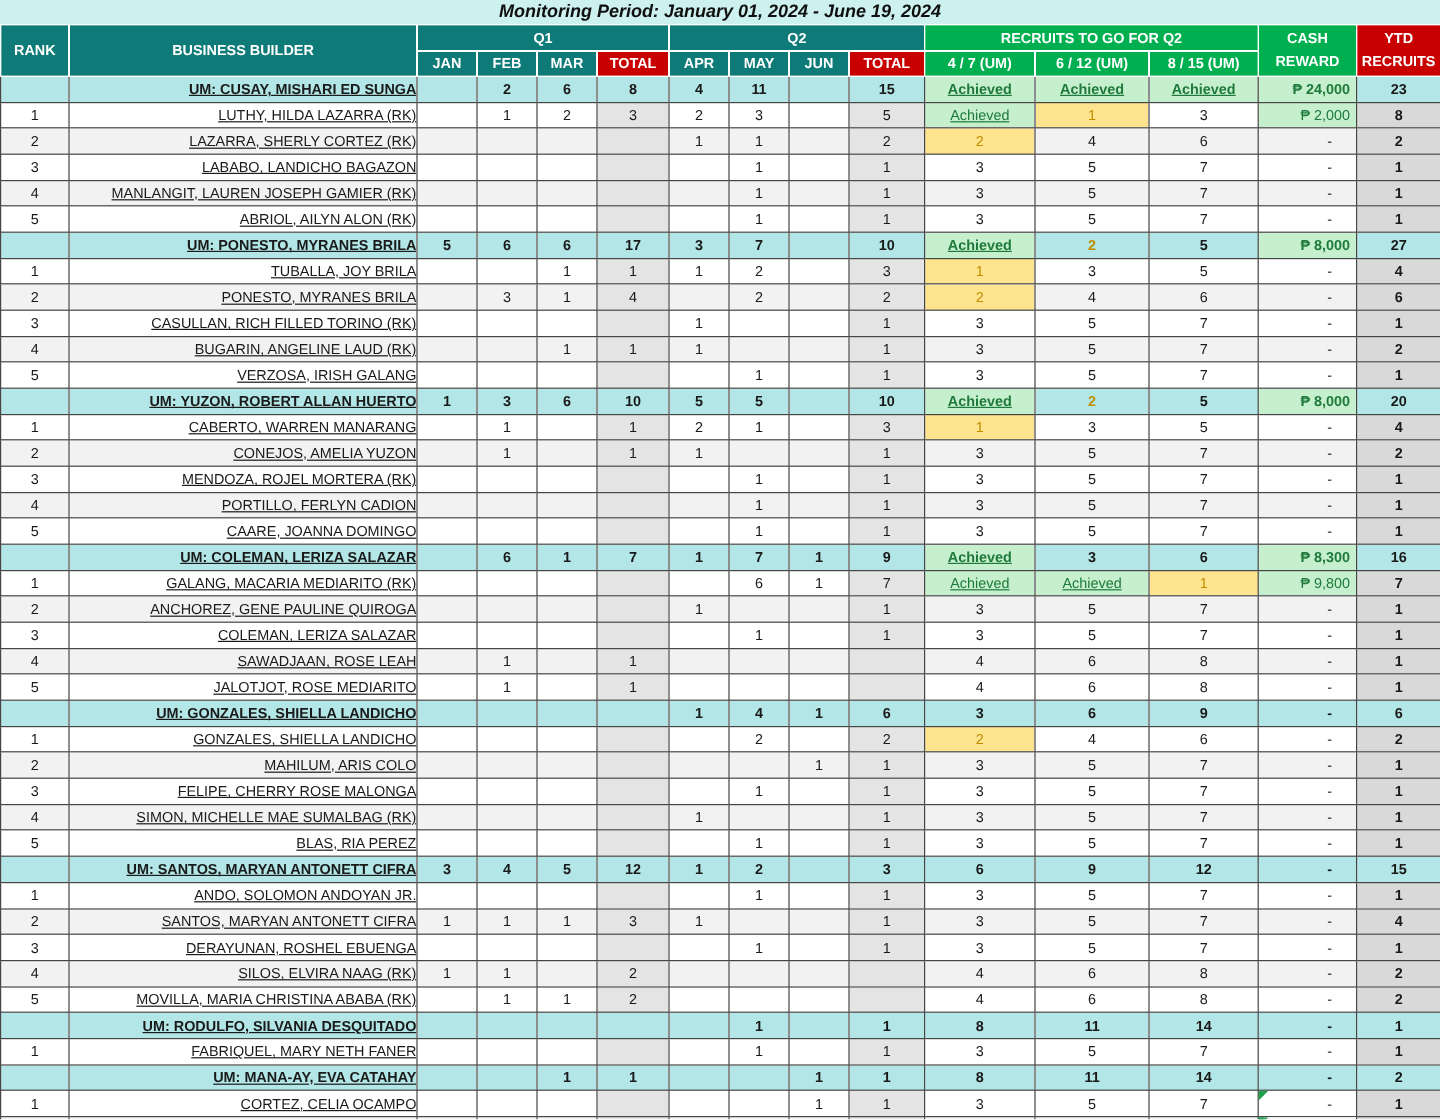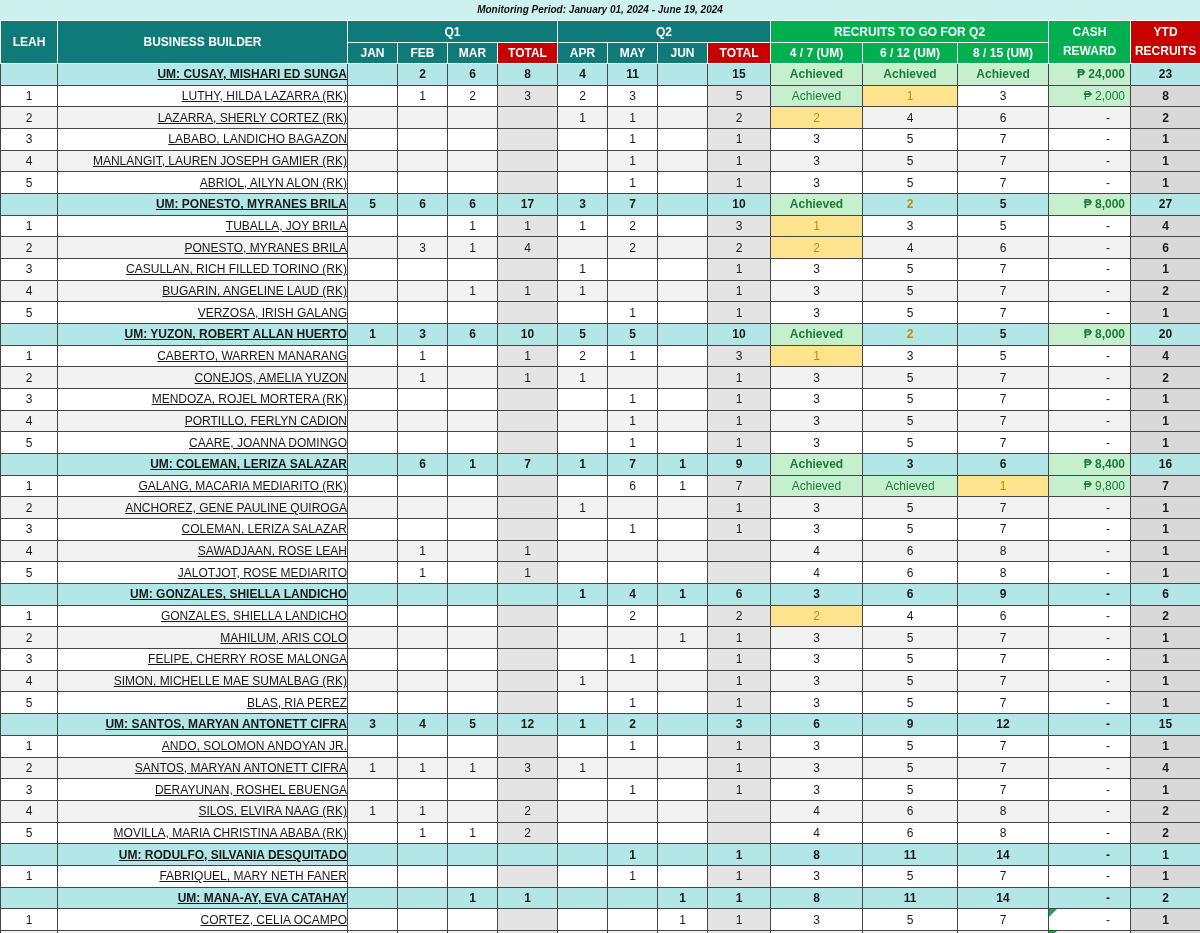--- a/index.html
+++ b/index.html
@@ -2,21 +2,21 @@
 <html style="--banner: #cdf1ee; --teal: #0e7b78; --red: #c80000; --green: #00b050; --um-row: #b3e6e6; --achieved-bg: #c6efce; --achieved-text: #1e7a3a; --warning-bg: #ffe48f; --warning-text: #bf8f00; --band-gray: #f2f2f2; --total-col: #e4e4e4; --ytd-col: #d9d9d9;"><head>
 <meta charset="utf-8">
 <style>
   html,body { margin:0; padding:0; background:#ffffff; }
   .sheet {
     width:1200px; height:933px; overflow:hidden; background:#ffffff;
     font-family:"Liberation Sans","DejaVu Sans",sans-serif;
   }
   .title-bar {
     height:20px; background:var(--banner,#cdf1ee); text-align:center;
-    font-style:italic; font-weight:700; font-size:10px; line-height:20px; color:#101010;
+    font-style:italic; font-weight:700; font-size:15px; line-height:20px; color:#101010;
   }
   table { border-collapse:collapse; table-layout:fixed; width:1200px; border:1px solid #3c3c3c; }
   th {
     padding:0; font-size:12px; font-weight:700; color:#ffffff;
     border:1px solid #ffffff; text-align:center; overflow:hidden; white-space:nowrap;
   }
   thead tr:nth-child(1) th { height:21px; }
   thead tr:nth-child(2) th { height:20px; }
   th.teal  { background:var(--teal,#0e7b78); }
   th.red   { background:var(--red,#c80000); }
@@ -29,21 +29,21 @@
   }
   td.name { text-align:right; padding-left:14px;text-decoration:underline; }
   td.rank { }
   tr.um td { background:var(--um-row,#b3e6e6); font-weight:700; }
   tr.um td.name { padding-left:4px; }
   tr.d.band-w td { background:#ffffff; }
   tr.d.band-g td { background:var(--band-gray,#f2f2f2); }
   tr.d td.totcol { background:var(--total-col,#e4e4e4); }
   tr.d td.ytd { background:var(--ytd-col,#d9d9d9); font-weight:700; }
   td.cash { text-align:right; padding-right:20px; }
-  td.ach   { background:var(--achieved-bg,#c6efce) !important; color:var(--achieved-text,#1e7a3a) !important; }
+  td.ach   { background:var(--achieved-bg,#c6efce) !important; color:var(--achieved-text,#1e7a3a) !important;text-decoration:underline; }
   td.yel   { background:var(--warning-bg,#ffe48f) !important; color:var(--warning-text,#bf8f00) !important; }
   td.orn   { color:var(--warning-text,#bf8f00) !important; }
   td.money { background:var(--achieved-bg,#c6efce) !important; color:var(--achieved-text,#1e7a3a) !important; padding-right:5px; }
   td.note  { position:relative; }
   td.note::before {
     content:""; position:absolute; left:0; top:0; width:0; height:0;
     border:4px solid transparent; border-left-color:#21a04f; border-top-color:#21a04f;
   }
 </style>
 </head>
@@ -64,21 +64,21 @@
         <col style="width:50px">
         <col style="width:63px">
       <col style="width:92px">
         <col style="width:95px">
         <col style="width:91px">
       <col style="width:82px">
         <col style="width:70px">
     </colgroup>
     <thead>
       <tr>
-        <th class="teal" rowspan="2">LEAH</th>
+        <th class="teal" rowspan="2">RANK</th>
         <th class="teal" rowspan="2">BUSINESS BUILDER</th>
         <th class="teal" colspan="4">Q1</th>
         <th class="teal" colspan="4">Q2</th>
         <th class="green" colspan="3">RECRUITS TO GO FOR Q2</th>
         <th class="green two-line" rowspan="2">CASH
 REWARD</th>
         <th class="red two-line" rowspan="2">YTD
 RECRUITS</th>
       </tr>
       <tr>
@@ -409,21 +409,21 @@
           <td class="">6</td>
           <td class="">1</td>
           <td class="totcol">7</td>
           <td class="">1</td>
           <td class="">7</td>
           <td class="">1</td>
           <td class="totcol">9</td>
           <td class="ach">Achieved</td>
           <td class="">3</td>
           <td class="">6</td>
-          <td class="cash money">₱ 8,400</td>
+          <td class="cash money">₱ 8,300</td>
           <td class="ytd">16</td>
         </tr>
         <tr class="d band-w">
           <td class="rank">1</td>
           <td class="name">GALANG, MACARIA MEDIARITO (RK)</td>
           <td class=""></td>
           <td class=""></td>
           <td class=""></td>
           <td class="totcol"></td>
           <td class=""></td>

